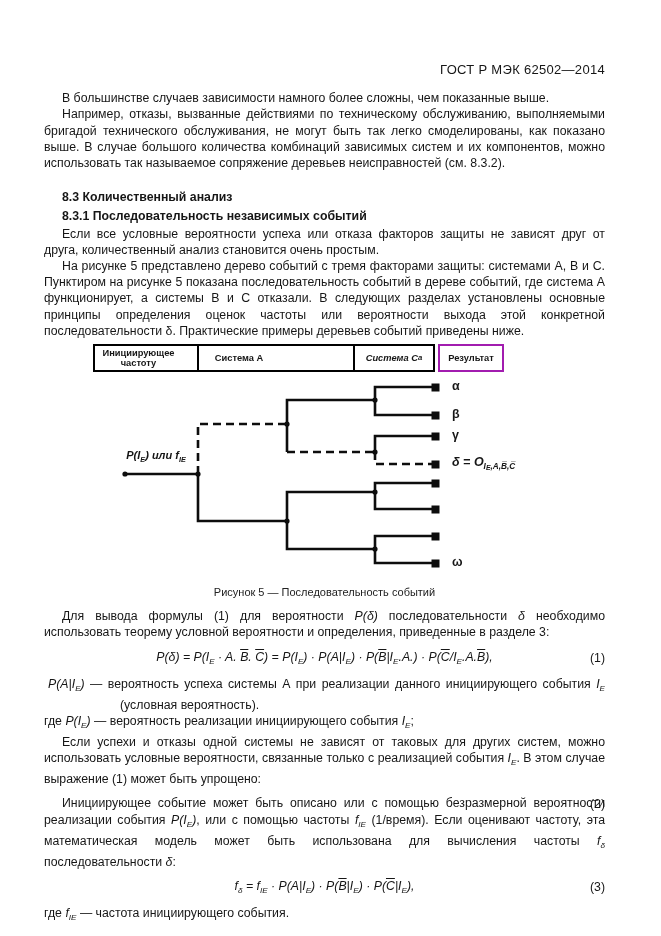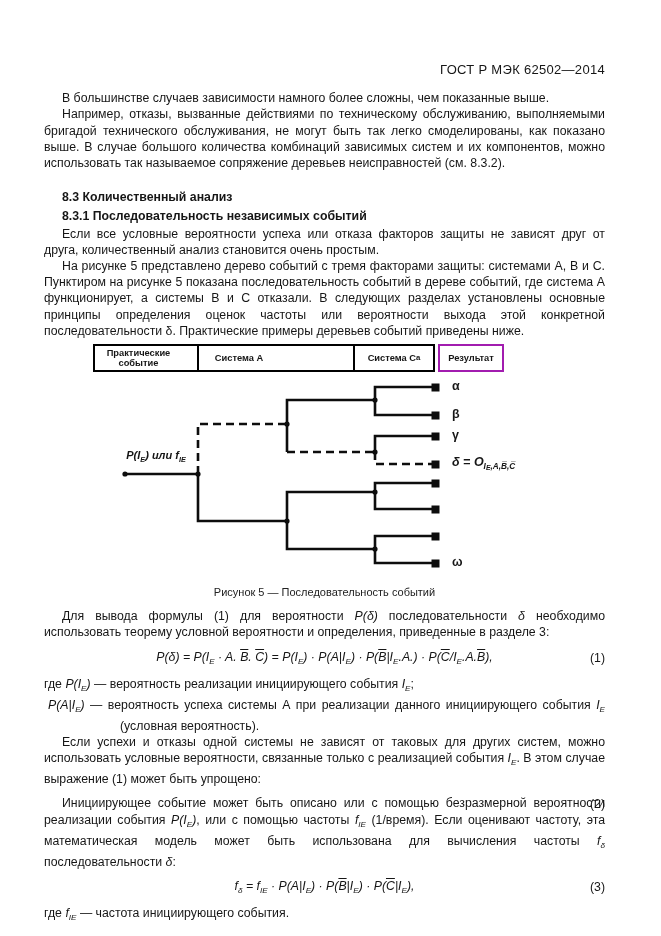--- a/index.html
+++ b/index.html
@@ -20,21 +20,21 @@
   .i{font-style:italic;}
   .formula-row{position:relative;text-align:center;margin:8px 0 6px 0;}
   .formula{font-style:italic;}
   .fnum{position:absolute;right:0;top:1px;font-style:normal;}
   
   .figure{position:relative;height:234px;margin-top:5px;}
   .fig-head-group{position:absolute;left:49px;top:0;display:flex;border:2px solid #000;height:24px;}
   .fig-cell{display:flex;align-items:center;justify-content:center;text-align:center;
             font-weight:bold;font-size:9.3px;line-height:10px;overflow:hidden;}
   .fig-cell + .fig-cell{border-left:2px solid #000;}
-  .c1{width:87px;}.c2{width:80px;margin-left:15px;}.c3{width:72px;margin-top:28px;}.c4{width:78px;}
+  .c1{width:87px;}.c2{width:80px;margin-left:15px;}.c3{width:72px;margin-top:28px;}.c4{width:78px;font-style:italic;}
   .fig-result{position:absolute;left:394px;top:0;width:62px;height:24px;border:2px solid #a21caf;
               display:flex;align-items:center;justify-content:center;font-weight:bold;font-size:9.3px;}
   .tree-svg{position:absolute;left:0;top:36px;}
   .init-label{position:absolute;left:68px;top:103px;width:88px;text-align:center;
               font-size:11px;font-weight:bold;font-style:italic;}
   .out{position:absolute;left:408px;font-weight:bold;font-size:12.5px;line-height:15px;}
   .o-a{top:35px;}.o-b{top:63px;}.o-g{top:84px;}.o-d{top:111px;font-style:italic;}.o-w{top:211px;}
   .caption{text-align:center;font-size:11px;margin:6px 0 8px 0;color:#222;}
 </style>
 </head>
@@ -50,21 +50,21 @@
   <p class="para ind">Например, отказы, вызванные действиями по техническому обслуживанию, выполняемыми бригадой технического обслуживания, не могут быть так легко смоделированы, как показано выше. В случае большого количества комбинаций зависимых систем и их компонентов, можно использовать так называемое сопряжение деревьев неисправностей (см. 8.3.2).</p>
 
   <p class="h">8.3  Количественный анализ</p>
   <p class="h h2">8.3.1  Последовательность независимых событий</p>
 
   <p class="para ind">Если все условные вероятности успеха или отказа факторов защиты не зависят друг от друга, количественный анализ становится очень простым.</p>
   <p class="para ind">На рисунке 5 представлено дерево событий с тремя факторами защиты: системами А, В и С. Пунктиром на рисунке 5 показана последовательность событий в дереве событий, где система А функционирует, а системы В и С отказали. В следующих разделах установлены основные принципы определения оценок частоты или вероятности выхода этой конкретной последовательности δ. Практические примеры деревьев событий приведены ниже.</p>
 
   <div class="figure">
     <div class="fig-head-group">
-      <div class="fig-cell c1">Практические событие</div>
+      <div class="fig-cell c1">Инициирующее частоту</div>
       <div class="fig-cell c2">Система А</div>
       <div class="fig-cell c3">
           <span>Система В</span>
           <sup>а</sup>
         </div>
       <div class="fig-cell c4">
           <span>Система С</span>
           <sup>а</sup>
         </div>
     </div>
@@ -123,22 +123,22 @@
 
   <div class="caption">Рисунок 5 — Последовательность событий</div>
 
   <p class="para ind"><span>Для вывода формулы (1) для вероятности </span><span class="i">P(δ)</span><span> последовательности </span><span class="i">δ</span><span> необходимо использовать теорему условной вероятности и определения, приведенные в разделе 3:</span></p>
 
   <div class="formula-row">
     <span class="formula"><span>P(δ) = P(I</span><span class="sub">E</span><span> · A. </span><span class="ovl">B</span><span>. </span><span class="ovl">C</span><span>) = P(I</span><span class="sub">E</span><span>) · P(A|I</span><span class="sub">E</span><span>) · P(</span><span class="ovl">B</span><span>|I</span><span class="sub">E</span><span>.A.) · P(</span><span class="ovl">C</span><span>/I</span><span class="sub">E</span><span>.A.</span><span class="ovl">B</span><span>),</span></span>
     <span class="fnum">(1)</span>
   </div>
 
+  <p class="para def"><span class="i">P(A|I</span><span class="i sub">E</span><span class="i">)</span><span> — вероятность успеха системы А при реализации данного инициирующего события </span><span class="i">I</span><span class="i sub">E</span><span> (условная вероятность).</span></p>
   <p class="para where"><span>где </span><span class="i">P(I</span><span class="i sub">E</span><span class="i">)</span><span> — вероятность реализации инициирующего события </span><span class="i">I</span><span class="i sub">E</span><span>;</span></p>
-  <p class="para def"><span class="i">P(A|I</span><span class="i sub">E</span><span class="i">)</span><span> — вероятность успеха системы А при реализации данного инициирующего события </span><span class="i">I</span><span class="i sub">E</span><span> (условная вероятность).</span></p>
   <p class="para ind"><span>Если успехи и отказы одной системы не зависят от таковых для других систем, можно использовать условные вероятности, связанные только с реализацией события </span><span class="i">I</span><span class="i sub">E</span><span>. В этом случае выражение (1) может быть упрощено:</span></p>
 
   <div class="formula-row">
     <span class="fnum">(2)</span>
   </div>
 
   <p class="para ind"><span>Инициирующее событие может быть описано или с помощью безразмерной вероятности реализации события </span><span class="i">P(I</span><span class="i sub">E</span><span class="i">)</span><span>, или с помощью частоты </span><span class="i">f</span><span class="i sub">IE</span><span> (1/время). Если оценивают частоту, эта математическая модель может быть использована для вычисления частоты </span><span class="i">f</span><span class="i sub">δ</span><span> последовательности </span><span class="i">δ</span><span>:</span></p>
 
   <div class="formula-row">
     <span class="formula"><span>f</span><span class="sub">δ</span><span> = f</span><span class="sub">IE</span><span> · P(A|I</span><span class="sub">E</span><span>) · P(</span><span class="ovl">B</span><span>|I</span><span class="sub">E</span><span>) · P(</span><span class="ovl">C</span><span>|I</span><span class="sub">E</span><span>),</span></span>

